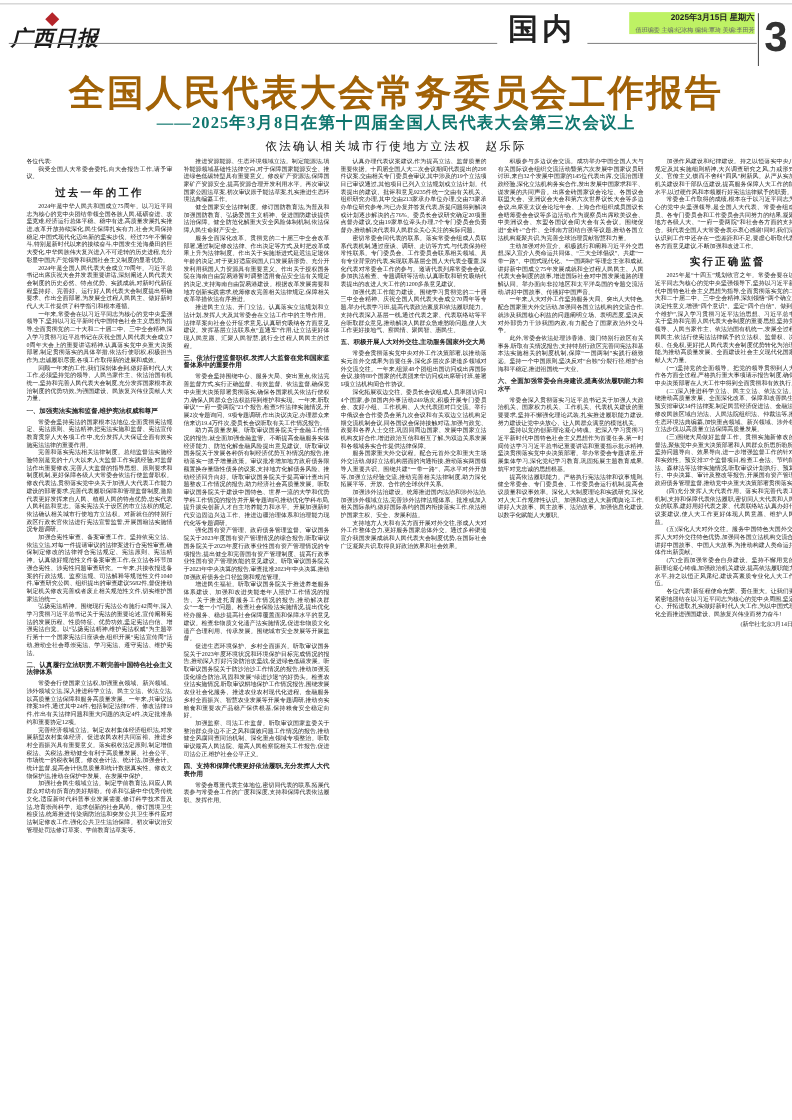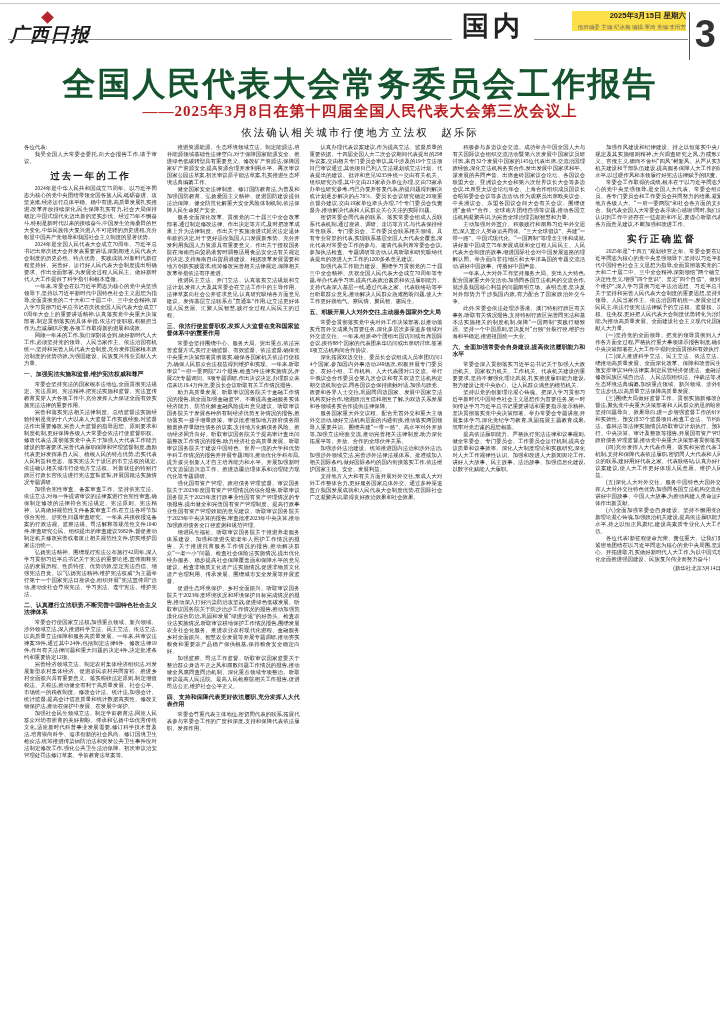--- a/index.html
+++ b/index.html
@@ -7,32 +7,32 @@
        font-family:"Liberation Serif","DejaVu Serif",serif;color:#1c1c1c;}
   .topline{position:absolute;left:0;top:3px;width:720px;height:1px;background:#c8c8c8;}
   
   .masthead{position:absolute;left:0;top:0;width:720px;height:64px;}
   .paper{position:absolute;left:10px;top:13px;display:flex;align-items:center;flex-direction:column;}
   .diamond{width:9px;height:9px;background:#b5252a;transform:rotate(45deg);margin-right:5px;}
   .paper-name{font-size:19px;font-weight:bold;font-style:italic;letter-spacing:1px;color:#1a1a1a;}
   .head-rule{position:absolute;left:8px;top:39px;width:680px;height:1px;background:#8a8a8a;}
   .section-banner{position:absolute;left:452px;top:8px;background:#fff;padding:0 10px;
        font-size:27px;font-weight:bold;letter-spacing:4px;color:#222;z-index:2;}
-  .dateblock{position:absolute;right:34px;top:11px;text-align:right;z-index:2;background:#fde047;padding-left:6px;}
+  .dateblock{position:absolute;right:34px;top:11px;text-align:right;z-index:2;background:#bef264;padding-left:6px;}
   .date{font-size:7.5px;font-weight:bold;color:#222;font-family:"Liberation Sans",sans-serif;}
   .credits{font-size:5.5px;color:#666;margin-top:3px;font-family:"Liberation Sans",sans-serif;}
   .vdiv{position:absolute;right:30px;top:12px;width:1px;height:48px;background:#555;}
   .pageno{position:absolute;right:4px;top:10px;font-size:38px;font-weight:bold;color:#333;
        font-family:"Liberation Sans",sans-serif;line-height:48px;}
   
   .art-title{position:absolute;left:20px;top:62px;width:680px;text-align:center;
-       font-size:33px;font-weight:bold;letter-spacing:2px;color:#14532d;
+       font-size:33px;font-weight:bold;letter-spacing:2px;color:#a16207;
        font-family:"Liberation Sans","DejaVu Sans",sans-serif;}
   .art-sub{position:absolute;left:20px;top:102px;width:680px;text-align:center;
-       font-size:15px;font-weight:bold;color:#b91c1c;letter-spacing:1px;}
+       font-size:15px;font-weight:bold;color:#0f766e;letter-spacing:1px;}
   .art-byline{position:absolute;left:20px;top:126px;width:680px;text-align:center;
        font-size:10.5px;color:#111;letter-spacing:2px;}
   
   .bodywrap{position:absolute;left:24px;top:144px;width:704px;height:866px;
        display:flex;gap:10px;overflow:hidden;}
   .col{flex:1 1 0;overflow:hidden;height:866px;
        font-size:5.4px;line-height:7px;text-align:justify;word-break:break-all;}
   .b-p{text-indent:2em;margin:0;}
   .b-pn{text-indent:0;margin:0;}
   .b-h{font-weight:bold;font-size:5.9px;margin:4px 0 3px 0;text-indent:0;

